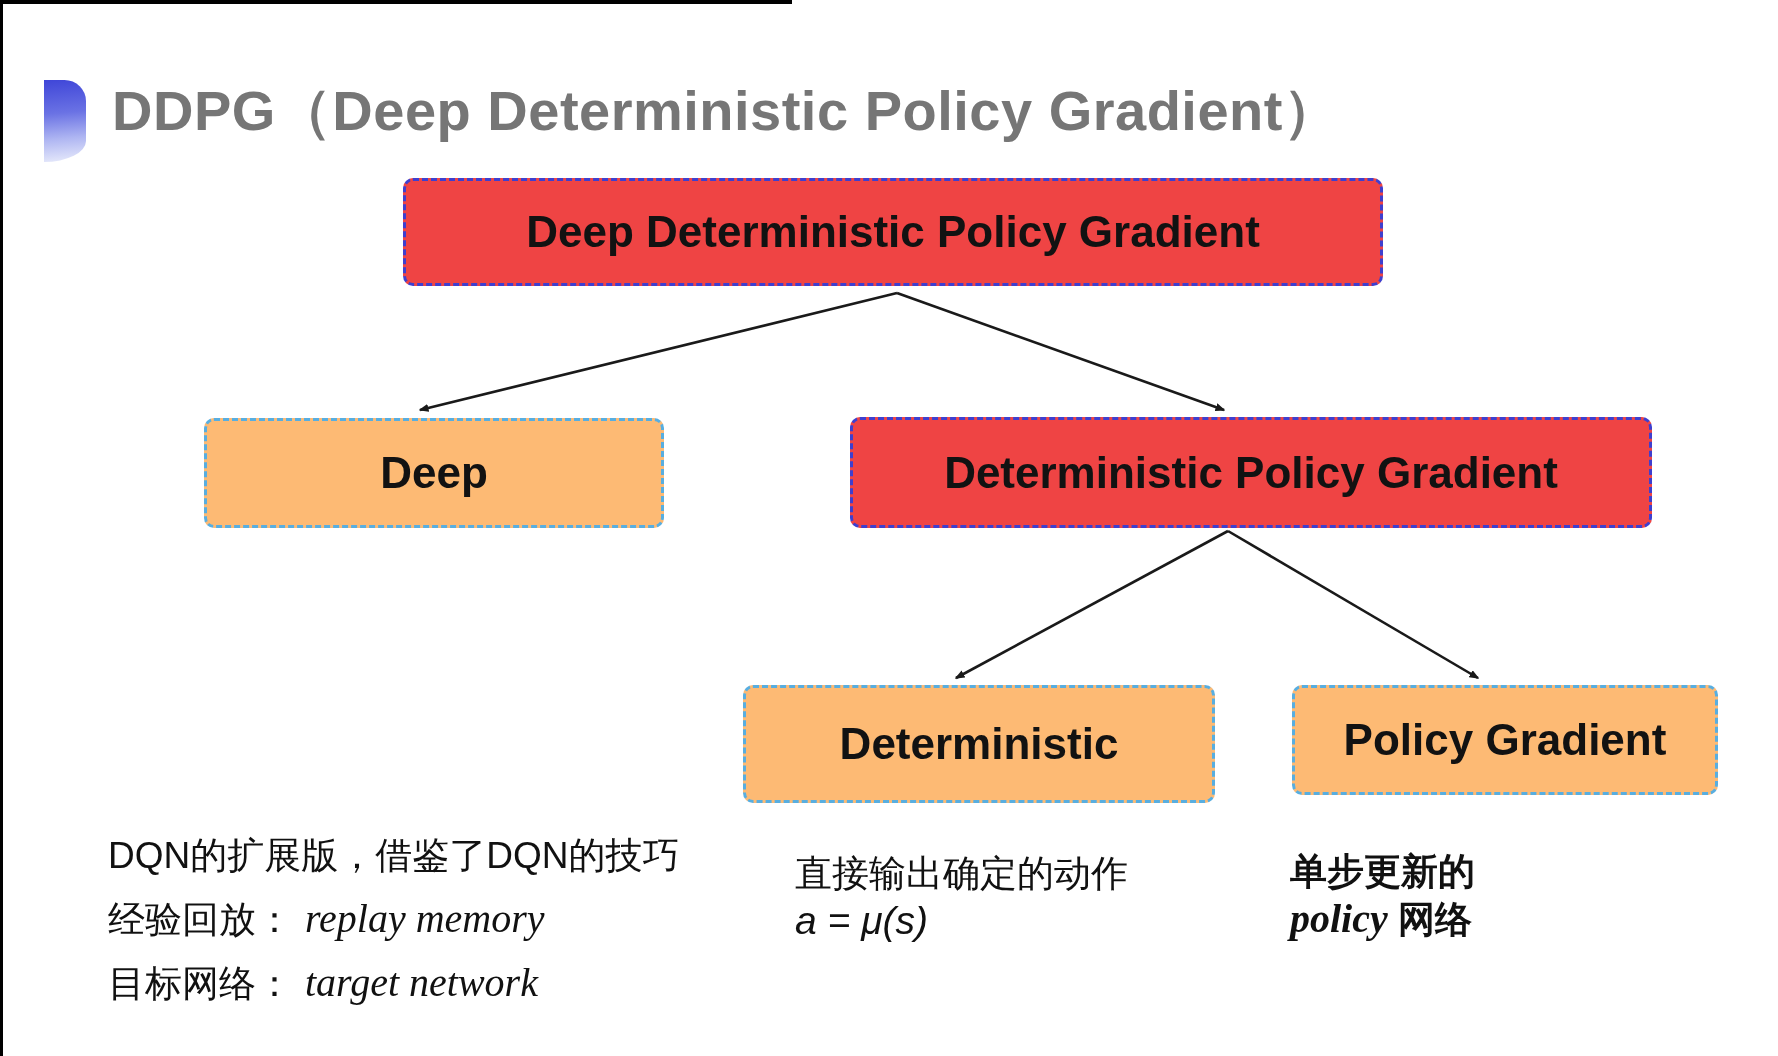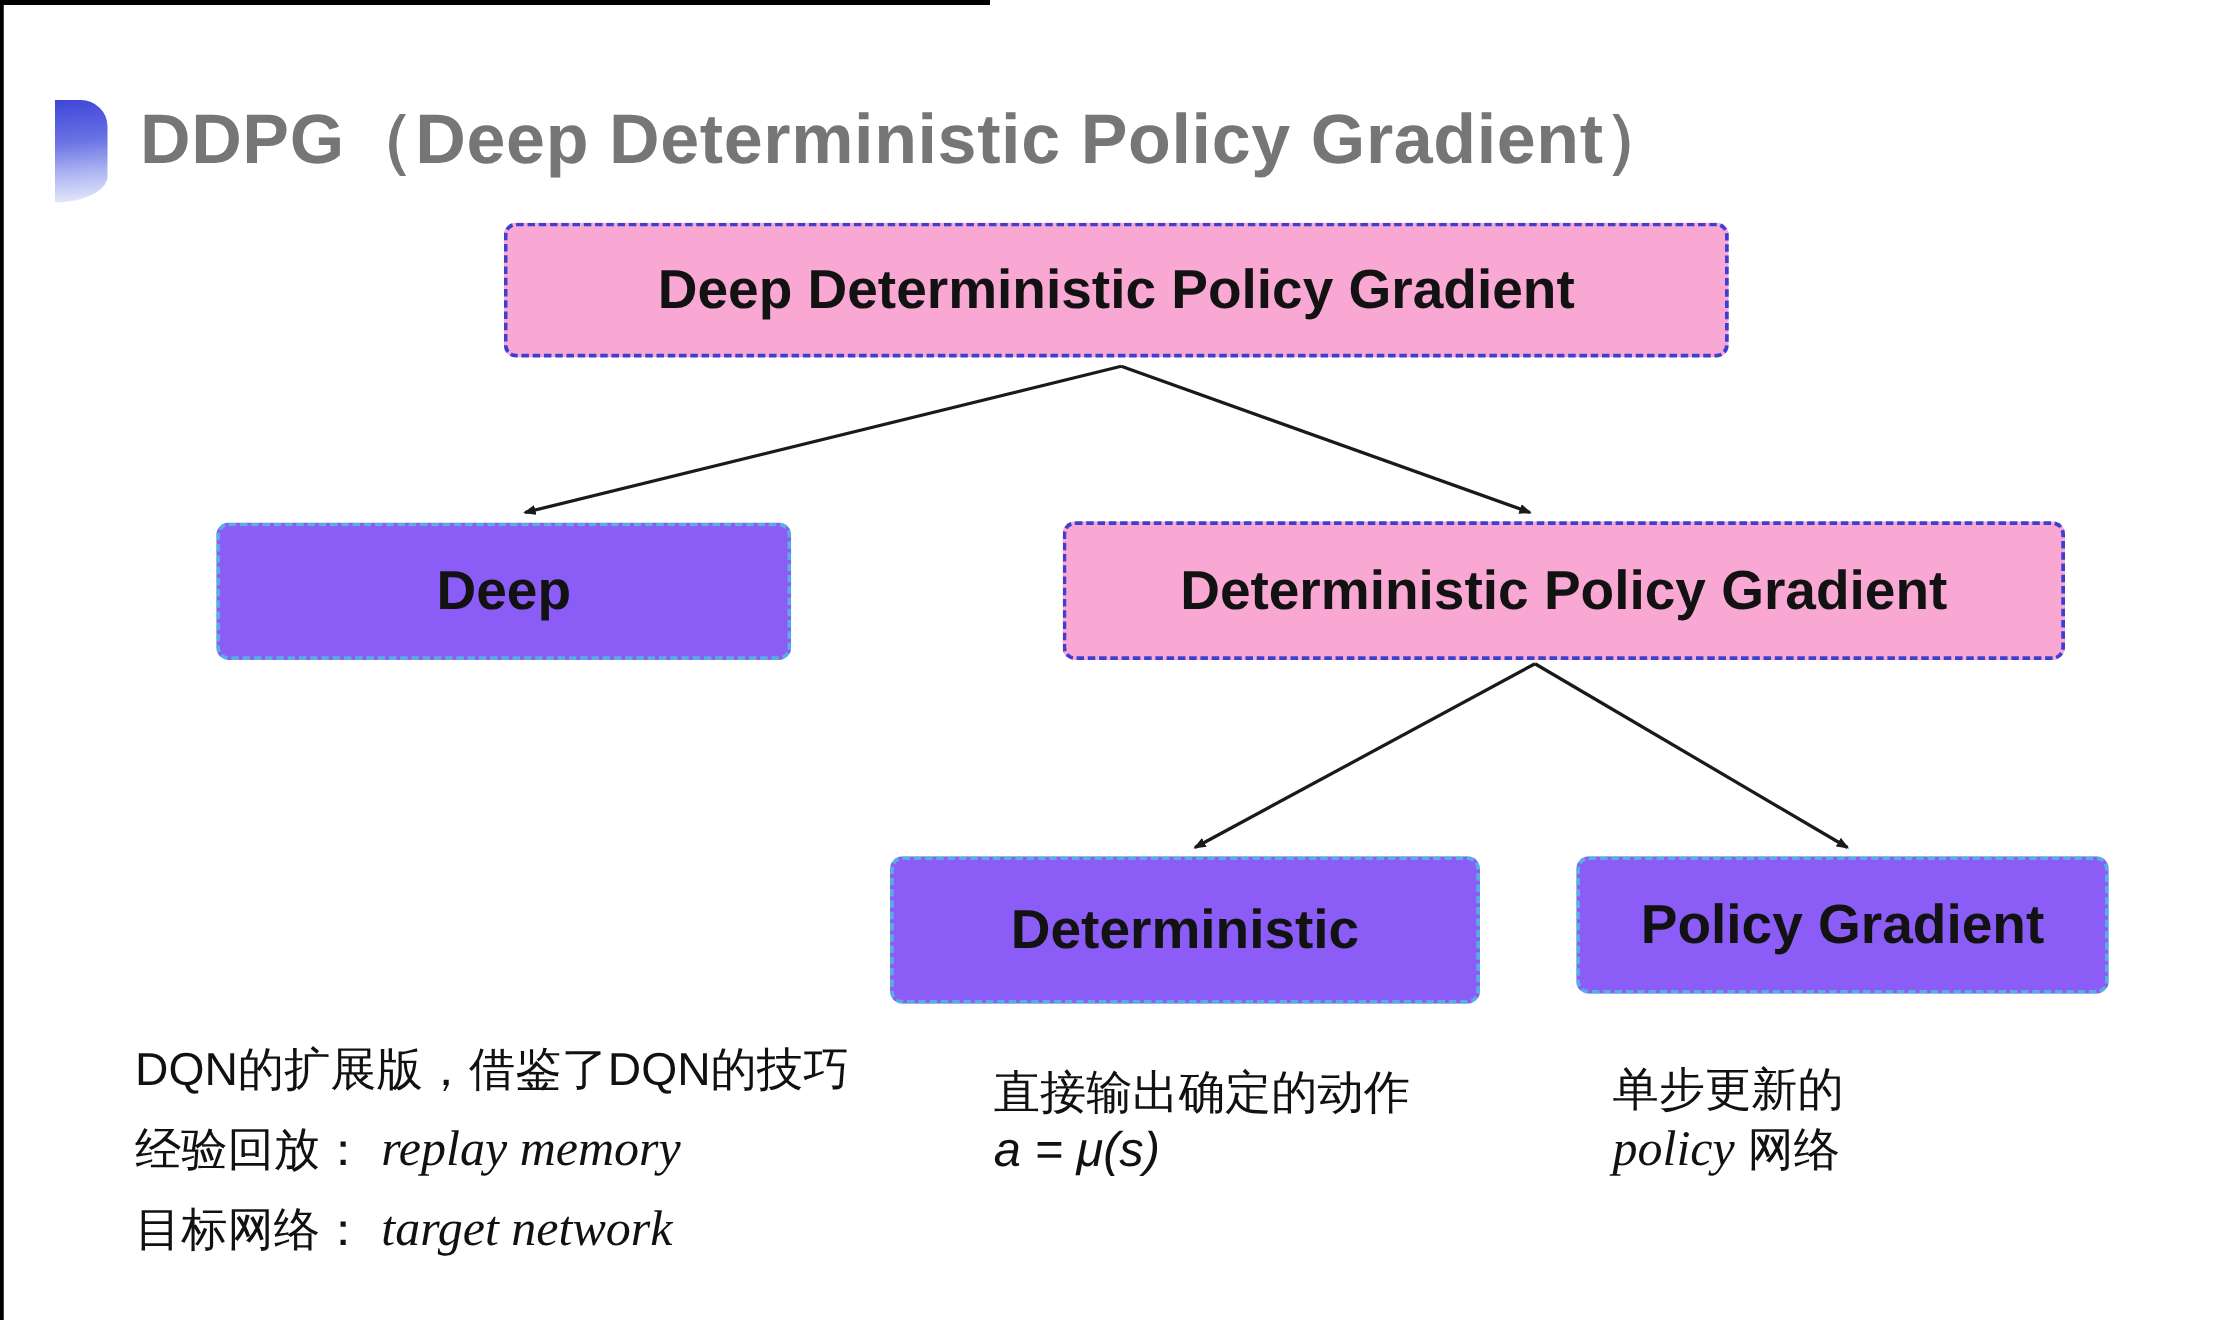--- a/index.html
+++ b/index.html
@@ -30,22 +30,22 @@
   }
 
   
   .node {
     position: absolute; box-sizing: border-box;
     display: flex; align-items: center; justify-content: center;
     border-radius: 10px;
     font-size: 44px; font-weight: 600; color: #121212;
     white-space: nowrap;
   }
-  .node.purple { background: #f9a8d4; border: 3px dashed #3e3fcf; }
-  .node.cyan   { background: #8b5cf6; border: 3px dashed #58aee0; }
+  .node.purple { background: #ef4444; border: 3px dashed #3e3fcf; }
+  .node.cyan   { background: #fdba74; border: 3px dashed #58aee0; margin-left: 31px; }
 
   #node-root { left: 403px; top: 178px; width: 980px; height: 108px; }
   #node-deep { left: 173px; top: 418px; width: 460px; height: 110px; }
   #node-dpg  { left: 850px; top: 417px; width: 802px; height: 111px; }
   #node-det  { left: 712px; top: 685px; width: 472px; height: 118px; }
   #node-pg   { left: 1261px; top: 685px; width: 426px; height: 110px; }
 
   
   #arrows { position: absolute; left: 0; top: 0; width: 1778px; height: 1056px; pointer-events: none; }
 
@@ -62,21 +62,21 @@
     font-size: 37px; line-height: 63px; font-weight: 500;
   }
   #note-deep .en { margin-left: 12px; }
   #note-det {
     left: 795px; top: 850px; width: 400px;
     font-size: 37px; line-height: 47px; font-weight: 500;
   }
   #note-det .formula { font-family: Liberation Sans, sans-serif; font-style: italic; font-size: 39px; }
   #note-pg {
     left: 1290px; top: 848px; width: 400px;
-    font-size: 37px; line-height: 47px; font-weight: 400;
+    font-size: 37px; line-height: 47px; font-weight: 700;
   }
 </style>
 </head>
 <body>
 
 <div id="canvas">
 
   <div class="edge-left"></div>
   <div class="edge-top"></div>
 

